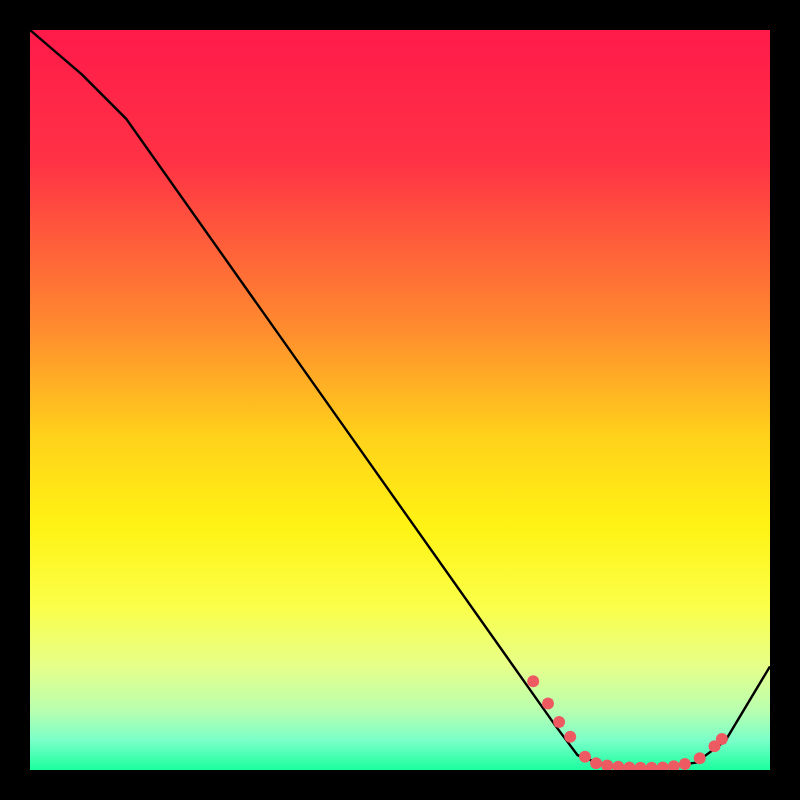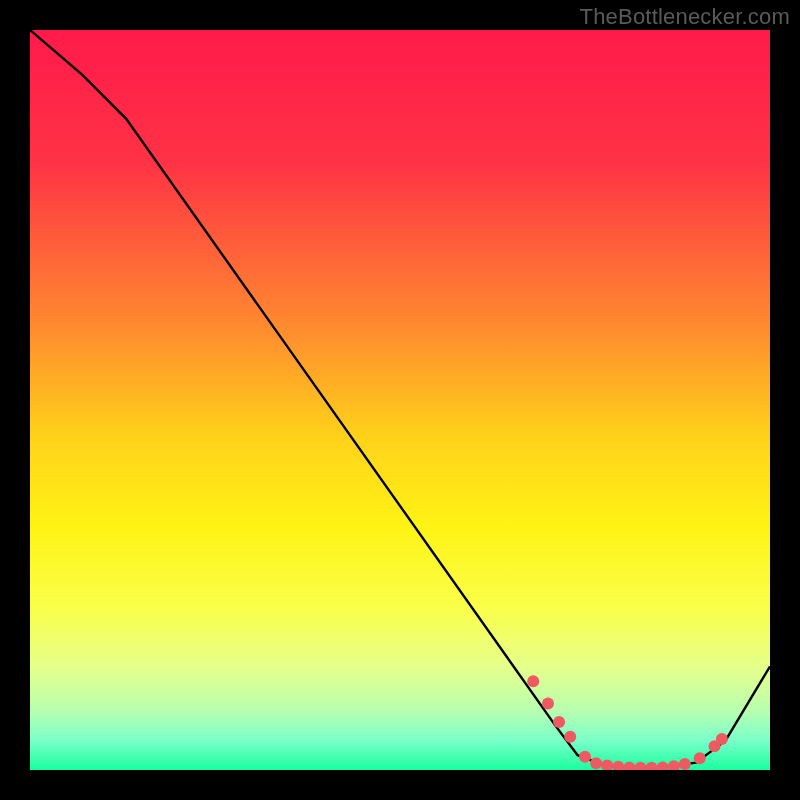--- a/index.html
+++ b/index.html
@@ -35,21 +35,20 @@
     height: 740px;
   }
   svg {
     display: block;
   }
 </style>
 </head>
 <body>
 
 <div class="frame">
-  <div class="attribution">TheBottlenecker.com</div>
 
   <div class="plot">
     <svg id="chart-svg" width="740" height="740" viewBox="0 0 740 740">
       <defs>
         <linearGradient id="bg-grad" x1="0" y1="0" x2="0" y2="1">
             <stop offset="0%" stop-color="#ff1a4a"></stop>
             <stop offset="18%" stop-color="#ff3345"></stop>
             <stop offset="40%" stop-color="#ff8a2f"></stop>
             <stop offset="55.00000000000001%" stop-color="#ffd21a"></stop>
             <stop offset="67%" stop-color="#fff314"></stop>

